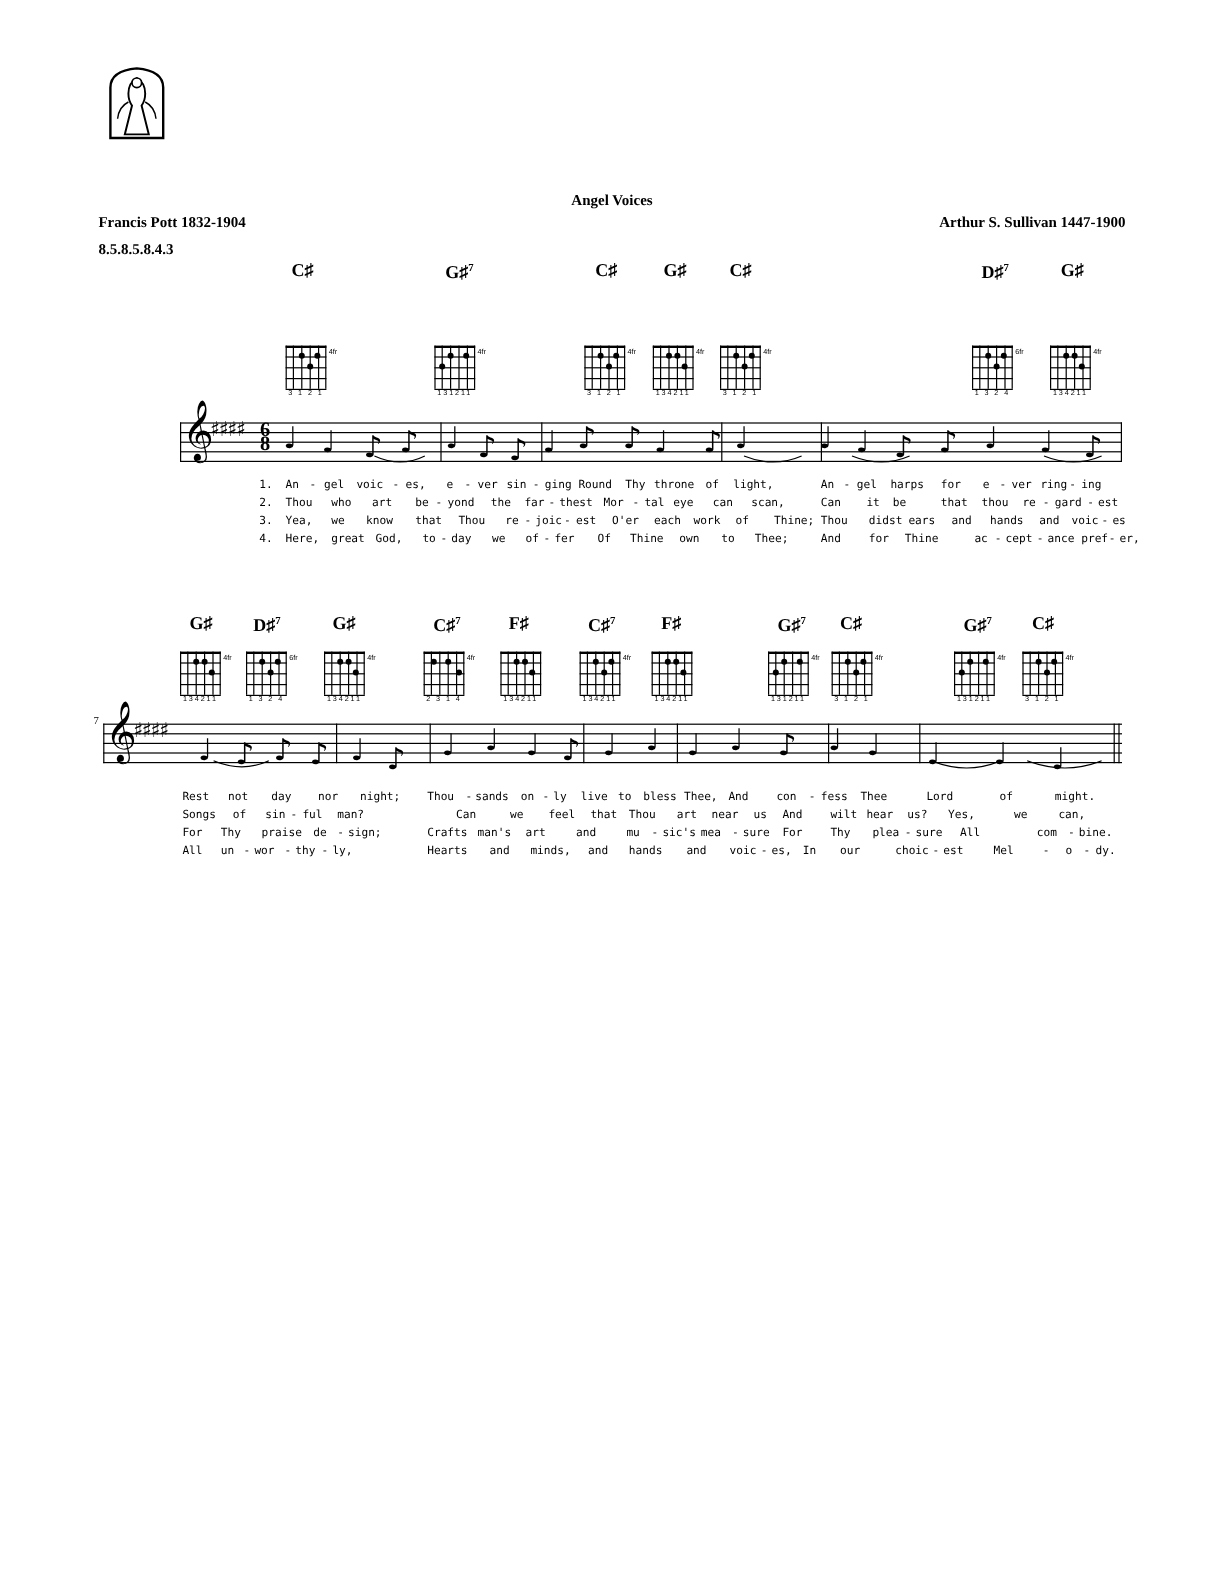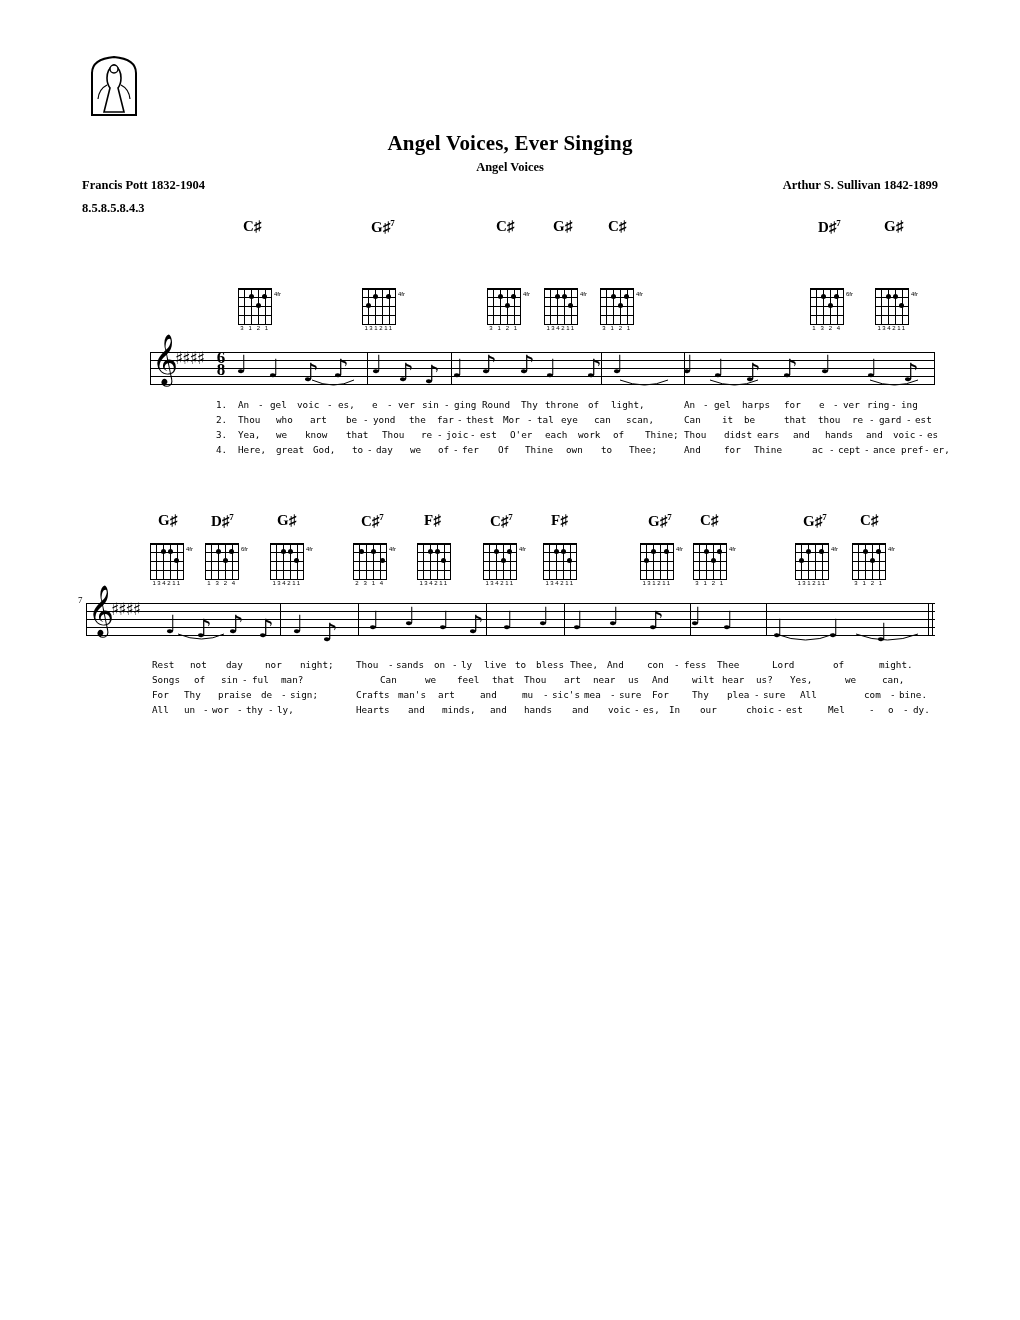--- a/index.html
+++ b/index.html
@@ -207,24 +207,23 @@
   <div class="logo">
     <svg width="52" height="62" viewBox="0 0 52 62">
       <path d="M4 60 L4 18 Q4 4 26 2 Q48 4 48 18 L48 60 Z" fill="#ffffff" stroke="#000" stroke-width="2"></path>
       <path d="M26 10 q-7 4 -7 13 q0 6 3 10 l-6 24 h20 l-6 -24 q3 -4 3 -10 q0 -9 -7 -13 z" fill="#ffffff" stroke="#000" stroke-width="1.6"></path>
       <circle cx="26" cy="14" r="4" fill="#ffffff" stroke="#000" stroke-width="1.4"></circle>
       <path d="M19 30 q-8 4 -9 14" fill="none" stroke="#000" stroke-width="1.2"></path>
       <path d="M33 30 q8 4 9 14" fill="none" stroke="#000" stroke-width="1.2"></path>
     </svg>
   </div>
 
-  <div class="title">Angel Voices, Ever Singing</div>
   <div class="subtitle">Angel Voices</div>
   <div class="author-left">Francis Pott 1832-1904</div>
-  <div class="author-right">Arthur S. Sullivan 1842-1899</div>
+  <div class="author-right">Arthur S. Sullivan 1447-1900</div>
   <div class="meter">8.5.8.5.8.4.3</div>
 
   <div>
 
     <div class="chord" style="left:243px; top:218px;">C<span class="sharp">♯</span></div>
     <div class="chord" style="left:371px; top:218px;">G<span class="sharp">♯</span><span class="sup">7</span></div>
     <div class="chord" style="left:496px; top:218px;">C<span class="sharp">♯</span></div>
     <div class="chord" style="left:553px; top:218px;">G<span class="sharp">♯</span></div>
     <div class="chord" style="left:608px; top:218px;">C<span class="sharp">♯</span></div>
     <div class="chord" style="left:818px; top:218px;">D<span class="sharp">♯</span><span class="sup">7</span></div>

